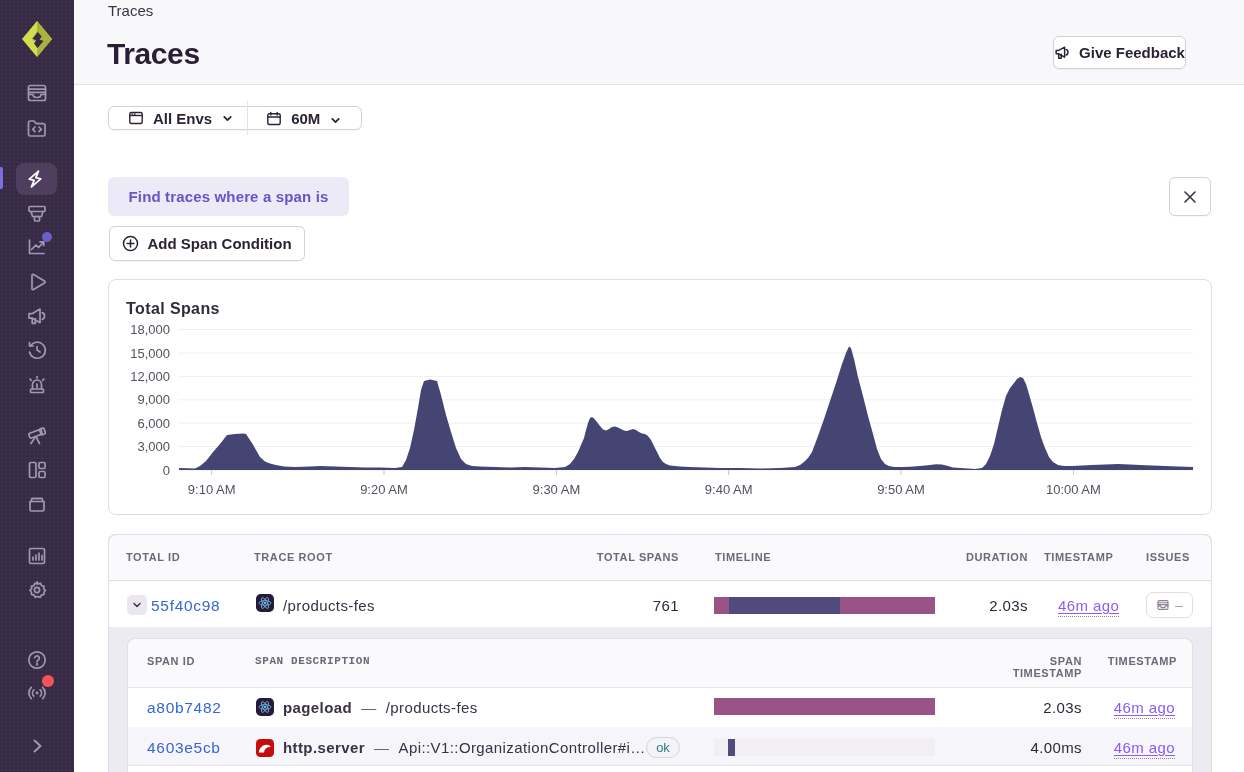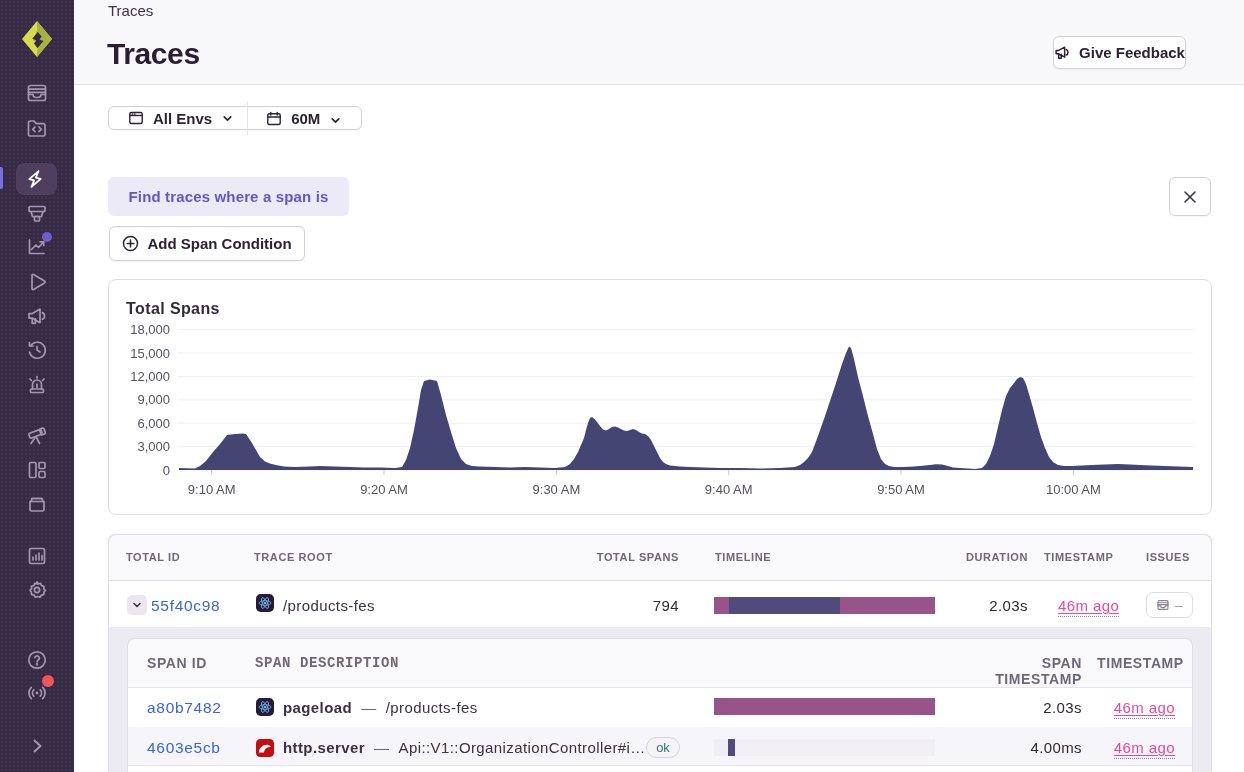--- a/index.html
+++ b/index.html
@@ -39,25 +39,25 @@
 
 .chartcard { position:absolute; left:108px; top:279px; width:1104px; height:236px; background:#fff; border:1px solid #e0dbe6; border-radius:8px; }
 .charttitle { position:absolute; left:126px; top:300px; font-size:16px; font-weight:bold; color:#332b3b; letter-spacing:0.4px; }
 
 
 .tablecard { position:absolute; left:108px; top:534px; width:1104px; height:238px; background:#fff; border:1px solid #e0dbe6; border-radius:8px 8px 0 0; border-bottom:none; }
 .thead { position:absolute; left:108px; top:534px; width:1104px; height:47px; background:#faf9fb; border:1px solid #e0dbe6; border-bottom:1px solid #e3dee9; border-radius:8px 8px 0 0; }
 .th { position:absolute; font-size:11px; font-weight:bold; color:#6f6878; letter-spacing:0.6px; top:551px; }
 .cell { position:absolute; font-size:15px; letter-spacing:0.4px; color:#2f2837; }
 .bluelink { color:#3567d6; font-size:15.5px; letter-spacing:0.7px; }
-.ts { color:#ec4899; text-decoration:underline; text-underline-offset:2px; border-bottom:1px dotted #8f8599; padding-bottom:2px; }
+.ts { color:#8b5cf6; text-decoration:underline; text-underline-offset:2px; border-bottom:1px dotted #8f8599; padding-bottom:2px; }
 .gutter { position:absolute; left:109px; top:627px; width:1102px; height:145px; background:#edebf2; }
 .nested { position:absolute; left:127px; top:638px; width:1066px; height:134px; background:#fff; border:1px solid #e3dee9; border-bottom:none; border-radius:8px 8px 0 0; }
 .nhead { position:absolute; left:127px; top:638px; width:1066px; height:50px; background:#faf9fb; border:1px solid #e3dee9; border-bottom:1px solid #e8e4ed; border-radius:8px 8px 0 0; }
-.nth { position:absolute; font-size:14px; font-weight:bold; color:#6f6878; letter-spacing:0.6px; top:655px; }
+.nth { position:absolute; font-size:11px; font-weight:bold; color:#6f6878; letter-spacing:0.6px; top:655px; }
 .okpill { position:absolute; display:flex; align-items:center; justify-content:center; background:#f4f3f6; border:1px solid #d8d3de; border-radius:11px; font-size:13px; color:#2e7987; }
 </style>
 </head>
 <body>
 <div class="page">
 
   <div class="header"></div>
   <div class="crumb">Traces</div>
   <div class="h1">Traces</div>
   <div class="btn feedback"><svg width="17" height="17" viewBox="0 0 16 16" fill="none" stroke="#2b2233" stroke-width="1.4" stroke-linecap="round" stroke-linejoin="round">
@@ -152,21 +152,21 @@
   <svg class="abs" style="left:256px; top:594px;" width="18" height="18" viewBox="0 0 21 21">
       <rect width="21" height="21" rx="5.5" fill="#261a38"></rect>
       <g stroke="#6fb1e0" stroke-width="1" fill="none">
         <ellipse cx="10.5" cy="10.5" rx="7" ry="2.7"></ellipse>
         <ellipse cx="10.5" cy="10.5" rx="7" ry="2.7" transform="rotate(60 10.5 10.5)"></ellipse>
         <ellipse cx="10.5" cy="10.5" rx="7" ry="2.7" transform="rotate(120 10.5 10.5)"></ellipse>
       </g>
       <circle cx="10.5" cy="10.5" r="1.6" fill="#6fb1e0"></circle>
     </svg>
   <div class="cell" style="left:283px; top:597px; color:#3a3142;">/products-fes</div>
-  <div class="cell" style="left:579px; top:597px; width:100px; text-align:right;">794</div>
+  <div class="cell" style="left:579px; top:597px; width:100px; text-align:right;">761</div>
   <div class="abs" style="left:714px; top:597px; width:221px; height:17px; background:#985389;"></div>
   <div class="abs" style="left:729px; top:597px; width:111px; height:17px; background:#514a7d;"></div>
   <div class="cell" style="left:928px; top:597px; width:100px; text-align:right;">2.03s</div>
   <div class="cell" style="left:1058px; top:597px;"><span class="ts">46m ago</span></div>
   <div class="abs" style="left:1146px; top:592px; width:47px; height:26px; border:1px solid #e0dbe6; border-radius:7px; display:flex; align-items:center; justify-content:center; gap:5px;">
       <svg width="14" height="14" viewBox="0 0 24 24" fill="none" stroke="#8c8298" stroke-width="2" stroke-linecap="round" stroke-linejoin="round">
         <rect x="3.5" y="4.5" width="17" height="15" rx="2"></rect>
         <line x1="3.5" y1="8.2" x2="20.5" y2="8.2"></line>
         <line x1="3.5" y1="11.4" x2="20.5" y2="11.4"></line>
         <path d="M3.5 13.5h4.5c0 1.8 1.8 3 4 3s4-1.2 4-3h4.5"></path>

